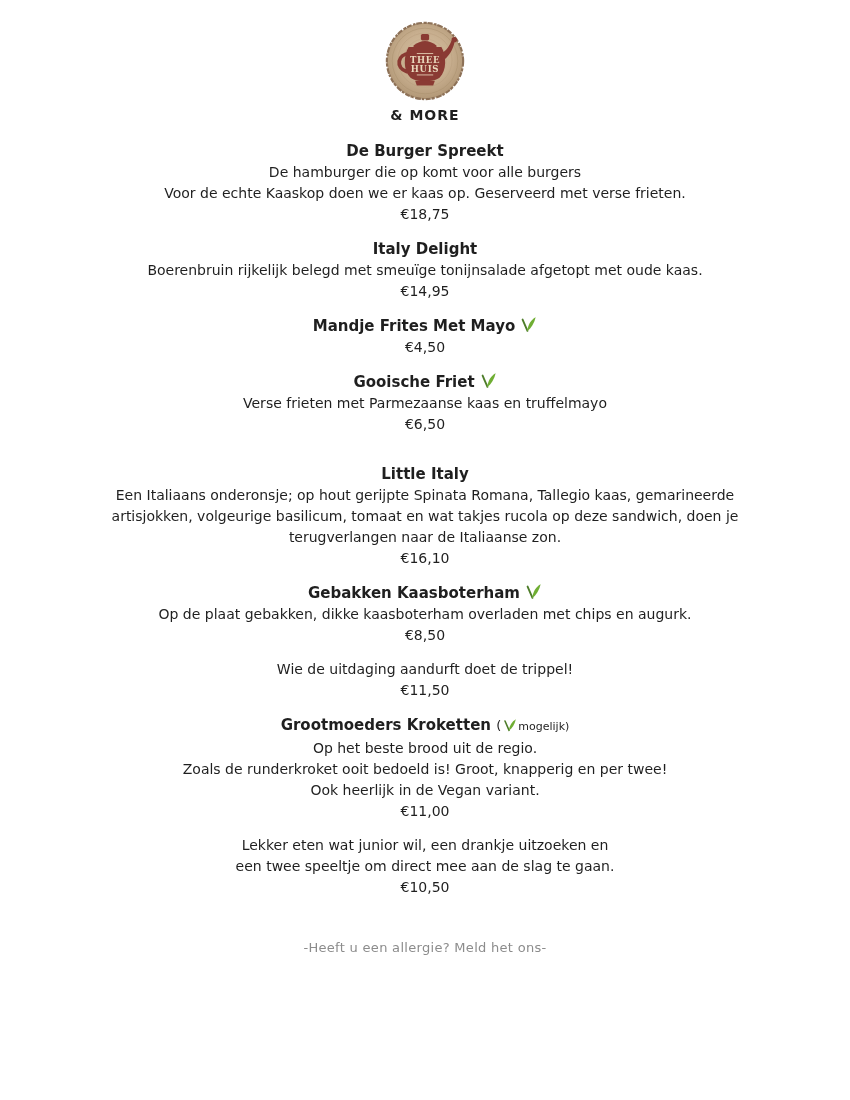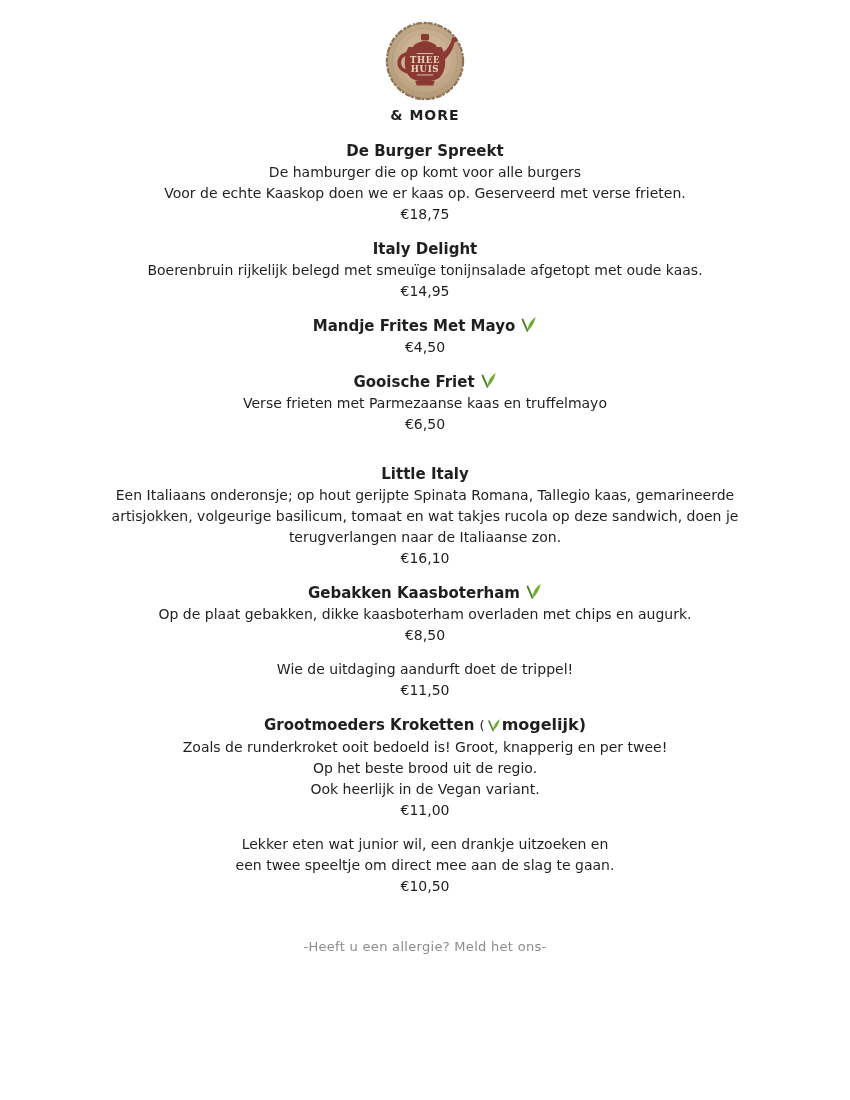--- a/index.html
+++ b/index.html
@@ -15,21 +15,21 @@
   .page-title{font-size:14px;font-weight:bold;letter-spacing:1px;margin:3px 0 17px 0;}
   .item{font-size:14px;line-height:21px;margin-bottom:13px;}
   .item--big-gap{margin-top:28px;}
   .item-title{font-weight:bold;font-size:15px;line-height:22px;}
   .item-title .regular{font-weight:normal;font-size:14px;}
   .item-line{}
   .price{}
   .veg-icon{width:18px;height:18px;vertical-align:-3px;margin-left:4px;}
   .veg-icon.small{width:15px;height:15px;vertical-align:-3px;margin:0 1px;}
   .note-open{font-weight:normal;font-size:13px;}
-  .note-label{font-weight:bold;font-size:16px;}
+  .note-label{font-weight:normal;font-size:11px;}
   .footer-note{margin-top:42px;color:#8c8c8c;font-size:13px;letter-spacing:0.3px;}
 </style>
 </head>
 <body>
 
 <div class="page">
 
   <div class="logo-wrap">
     <svg class="logo" viewBox="0 0 100 100" aria-hidden="true">
       <defs>
@@ -124,22 +124,22 @@
   </section>
 
   <section class="item">
     <div class="item-title">
       <span>Grootmoeders Kroketten</span>
       <span class="note-open">(</span><svg class="veg-icon small" viewBox="0 0 20 20">
           <path d="M4 4 L9.4 16.5" stroke="#4e7d2a" stroke-width="2.1" fill="none" stroke-linecap="round"></path>
           <path d="M9 16.8 C10 10 13 4.5 18.5 1.5 C17 8 13.6 13.5 9.4 16.8 Z" fill="#6fae33"></path>
         </svg><span class="note-label">mogelijk)</span>
     </div>
+    <div class="item-line">Op het beste brood uit de regio.</div>
     <div class="item-line">Zoals de runderkroket ooit bedoeld is! Groot, knapperig en per twee!</div>
-    <div class="item-line">Op het beste brood uit de regio.</div>
     <div class="item-line">Ook heerlijk in de Vegan variant.</div>
     <div class="item-line price">€11,00</div>
   </section>
 
   <section class="item">
     <div class="item-line">Lekker eten wat junior wil, een drankje uitzoeken en</div>
     <div class="item-line">een twee speeltje om direct mee aan de slag te gaan.</div>
     <div class="item-line price">€10,50</div>
   </section>
 

